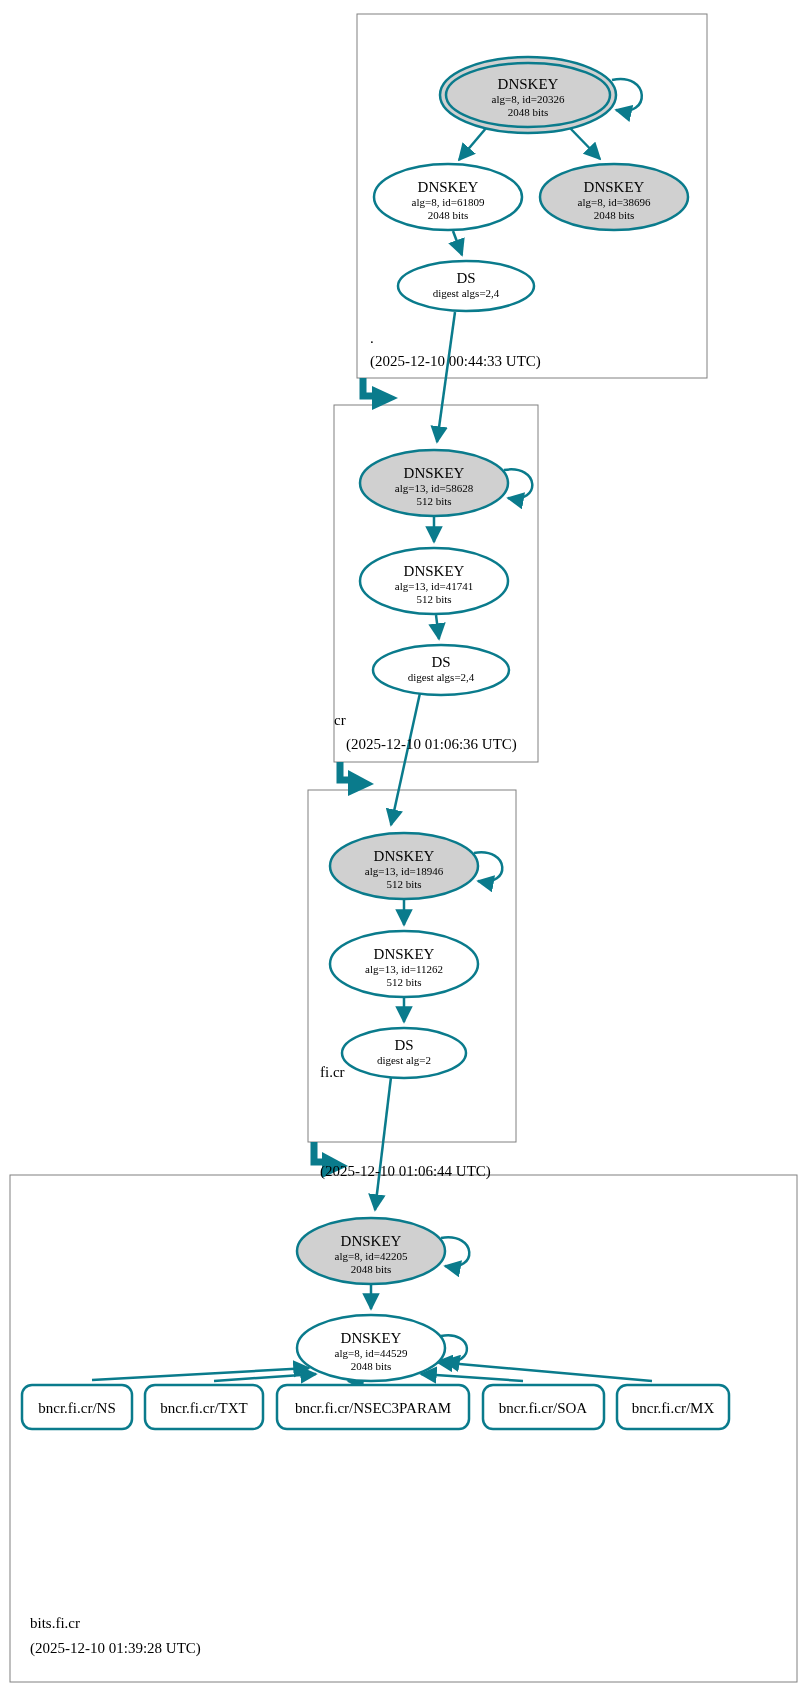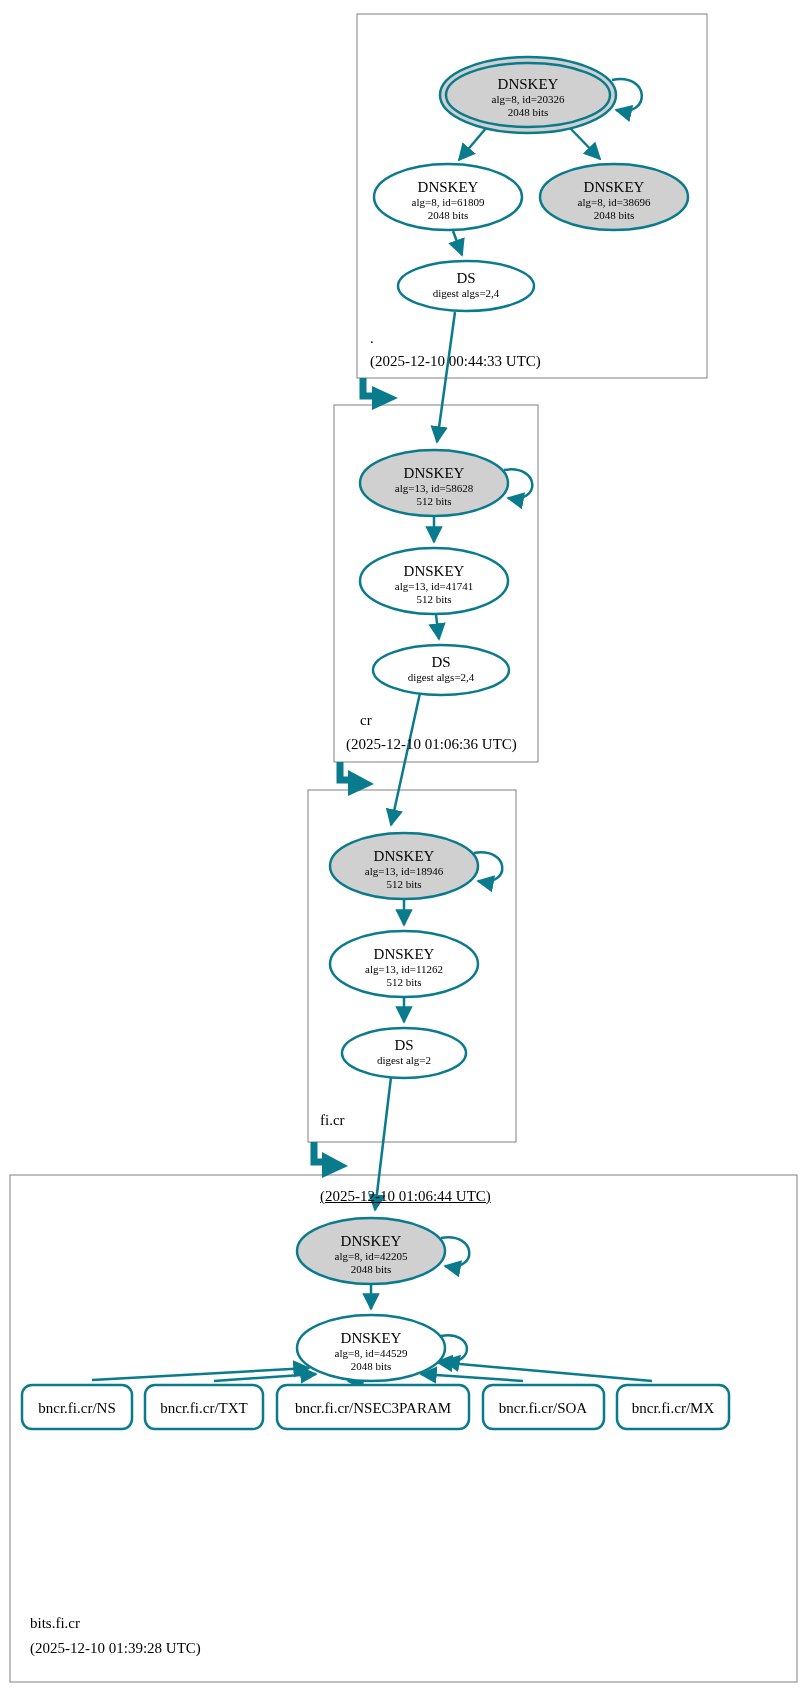--- a/index.html
+++ b/index.html
@@ -262,22 +262,22 @@
     </g>
     <g>
       <rect x="617" y="1385" width="112" height="44" rx="10" ry="10" fill="#ffffff" stroke="#0a7b8c" stroke-width="2.5"></rect>
       <text class="rr-text" x="673" y="1413">bncr.fi.cr/MX</text>
     </g>
   </svg>
 
   <div class="zone-label zone-name" style="left:370px; top:330px;">.</div>
   <div class="zone-label zone-date" style="left:370px; top:353px;">(2025-12-10 00:44:33 UTC)</div>
 
-  <div class="zone-label zone-name" style="left:360px; top:712px;">cr</div>
+  <div class="zone-label zone-name" style="left:334px; top:712px;">cr</div>
   <div class="zone-label zone-date" style="left:346px; top:736px;text-align:right;">(2025-12-10 01:06:36 UTC)</div>
 
-  <div class="zone-label zone-name" style="left:320px; top:1112px;">fi.cr</div>
-  <div class="zone-label zone-date" style="left:320px; top:1188px;text-decoration:underline;">(2025-12-10 01:06:44 UTC)</div>
+  <div class="zone-label zone-name" style="left:320px; top:1064px;">fi.cr</div>
+  <div class="zone-label zone-date" style="left:320px; top:1163px;">(2025-12-10 01:06:44 UTC)</div>
 
   <div class="zone-label zone-name" style="left:30px; top:1615px;">bits.fi.cr</div>
   <div class="zone-label zone-date" style="left:30px; top:1640px;">(2025-12-10 01:39:28 UTC)</div>
 
 </div>
 
 </body></html>

